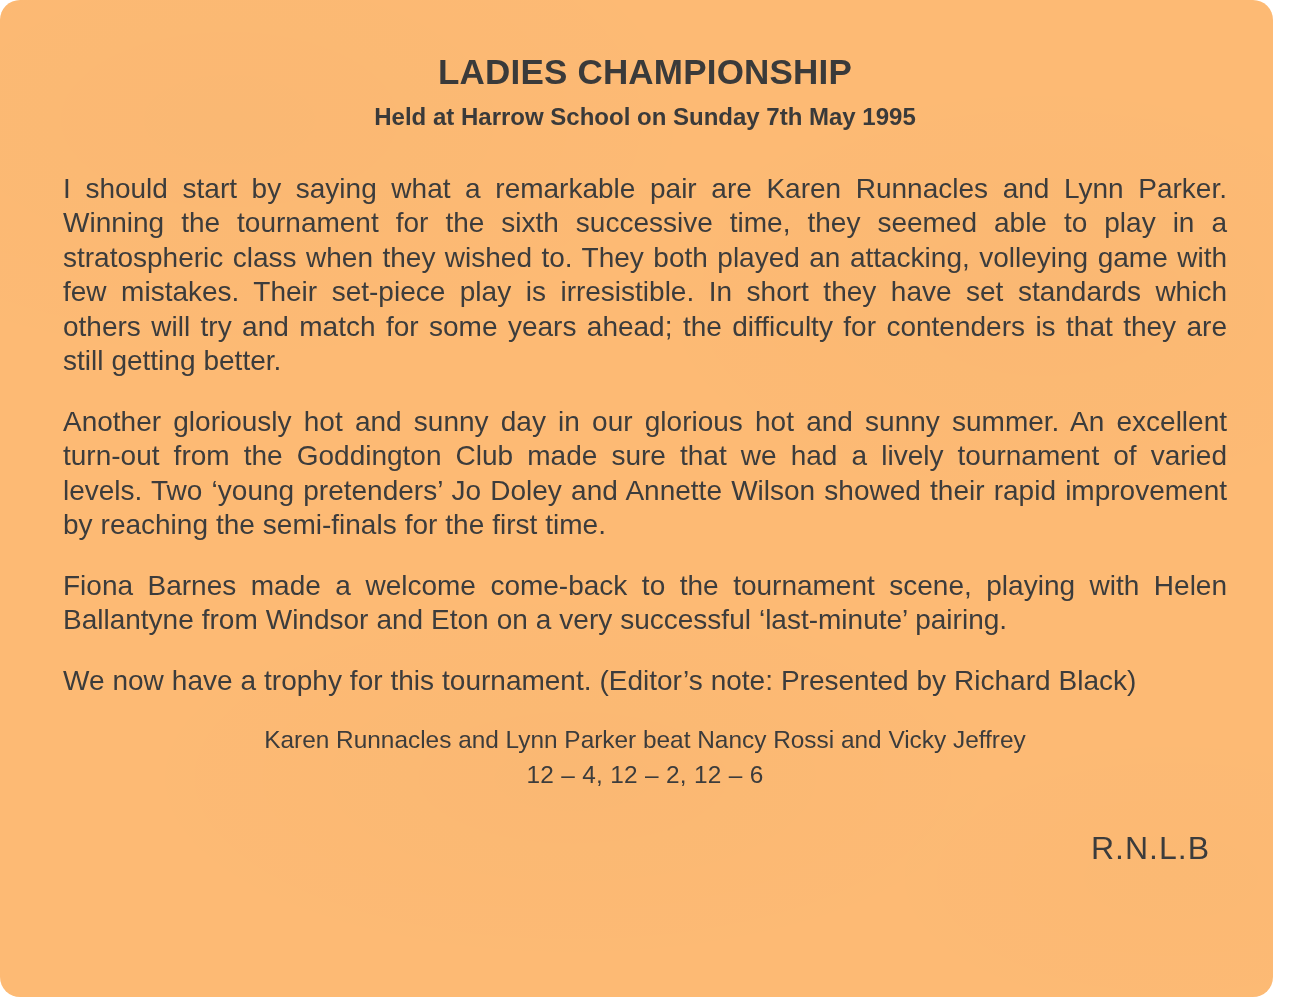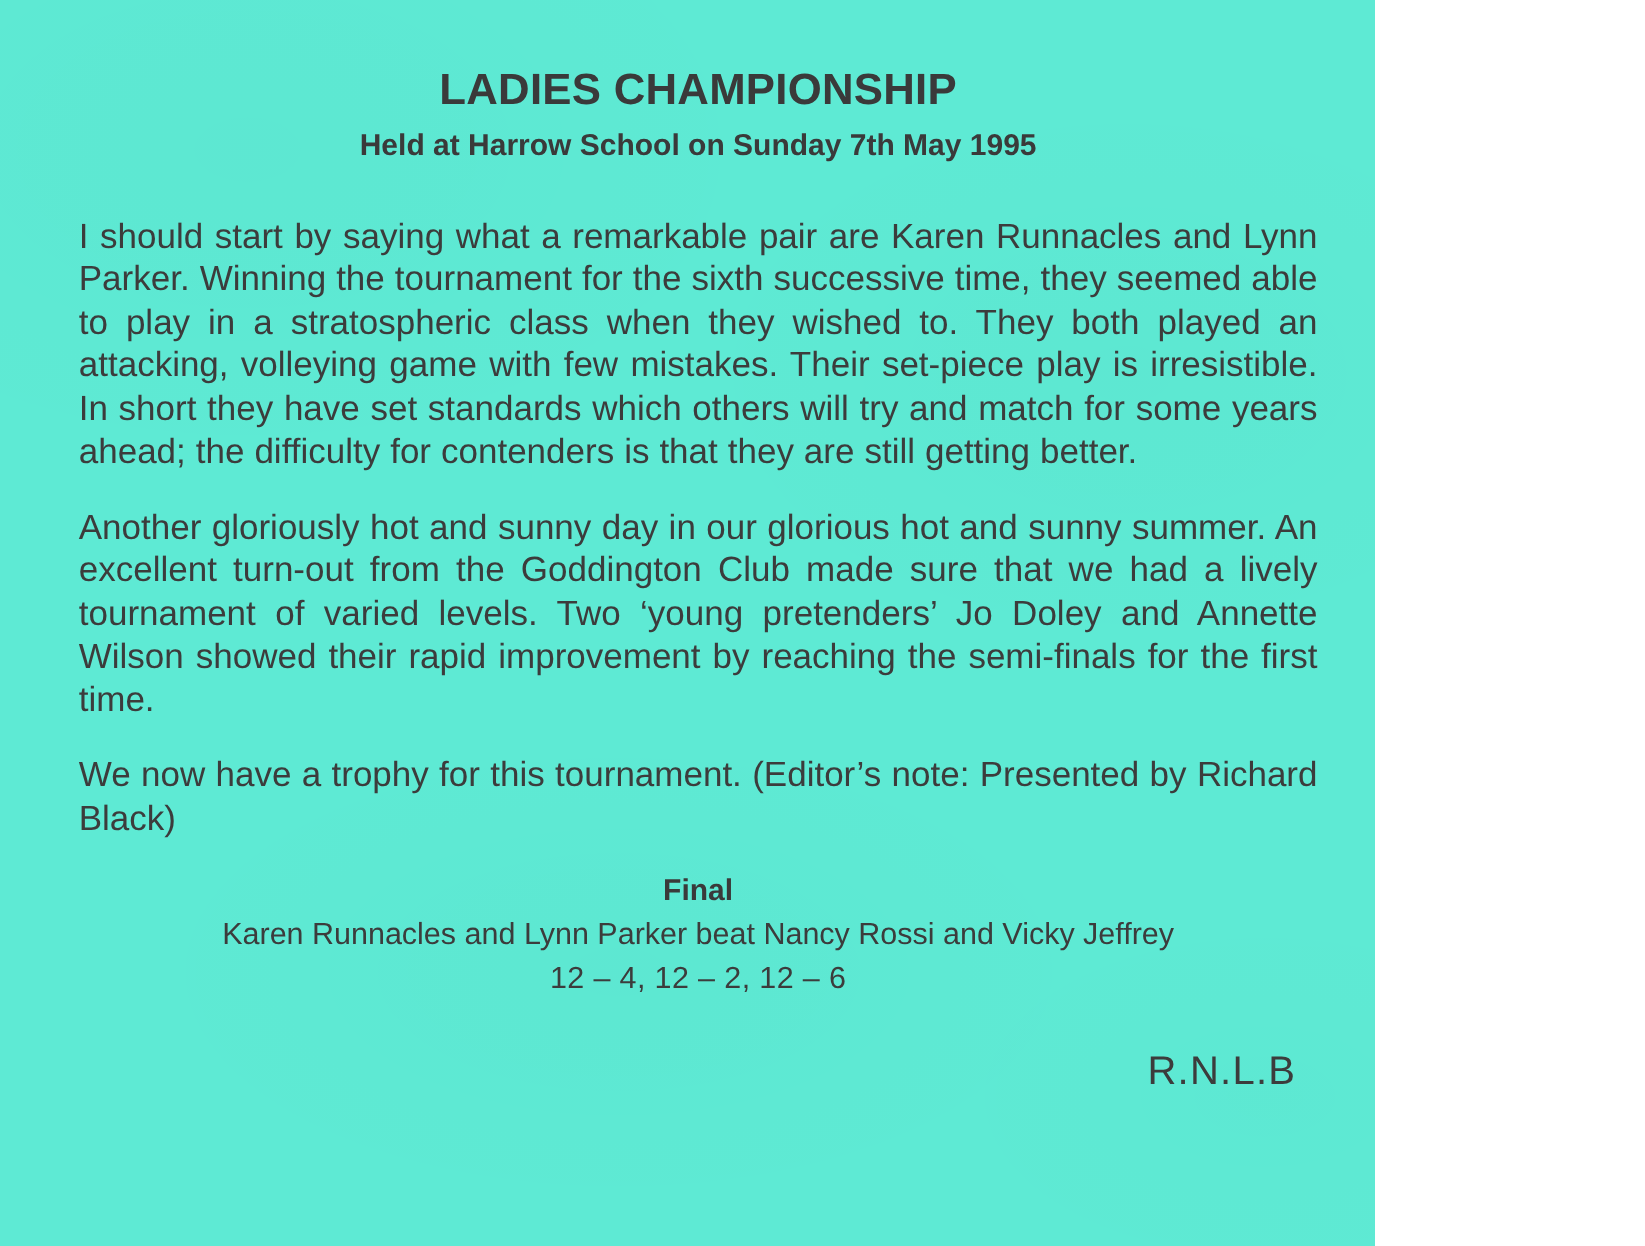--- a/index.html
+++ b/index.html
@@ -10,25 +10,26 @@
   body {
     width: 1316px;
     height: 997px;
     font-family: "Liberation Sans", sans-serif;
     color: #3b3b3b;
     -webkit-font-smoothing: antialiased;
   }
 
   #page {
     position: relative;
-    width: 1100px;
+    width: 1273px;
     height: 997px;
-    background: #5eead4;
+    background: #fdba74;
     box-sizing: border-box;
     overflow: hidden;
+    border-radius: 20px;
   }
 
   
   #paper-grain {
     position: absolute;
     inset: 0;
     pointer-events: none;
     background:
       radial-gradient(ellipse 60% 40% at 18% 12%, rgba(0,0,0,0.012), rgba(0,0,0,0) 70%),
       radial-gradient(ellipse 50% 35% at 82% 30%, rgba(0,0,0,0.010), rgba(0,0,0,0) 70%),
@@ -122,25 +123,25 @@
 
   <div id="content">
 
     <h1 class="title">LADIES CHAMPIONSHIP</h1>
 
     <h2 class="subtitle">Held at Harrow School on Sunday 7th May 1995</h2>
 
     <div class="body-copy">
       <p class="para">I should start by saying what a remarkable pair are Karen Runnacles and Lynn Parker. Winning the tournament for the sixth successive time, they seemed able to play in a stratospheric class when they wished to. They both played an attacking, volleying game with few mistakes. Their set-piece play is irresistible. In short they have set standards which others will try and match for some years ahead; the difficulty for contenders is that they are still getting better.</p>
       <p class="para">Another gloriously hot and sunny day in our glorious hot and sunny summer. An excellent turn-out from the Goddington Club made sure that we had a lively tournament of varied levels. Two ‘young pretenders’ Jo Doley and Annette Wilson showed their rapid improvement by reaching the semi-finals for the first time.</p>
+      <p class="para">Fiona Barnes made a welcome come-back to the tournament scene, playing with Helen Ballantyne from Windsor and Eton on a very successful ‘last-minute’ pairing.</p>
       <p class="para">We now have a trophy for this tournament. (Editor’s note: Presented by Richard Black)</p>
     </div>
 
     <div class="final-block">
-      <div class="final-heading">Final</div>
       <div class="final-line">Karen Runnacles and Lynn Parker beat Nancy Rossi and Vicky Jeffrey</div>
       <div class="final-score">12 – 4, 12 – 2, 12 – 6</div>
     </div>
 
     <div class="signature">R.N.L.B</div>
 
   </div>
 </div>
 
 </body></html>

